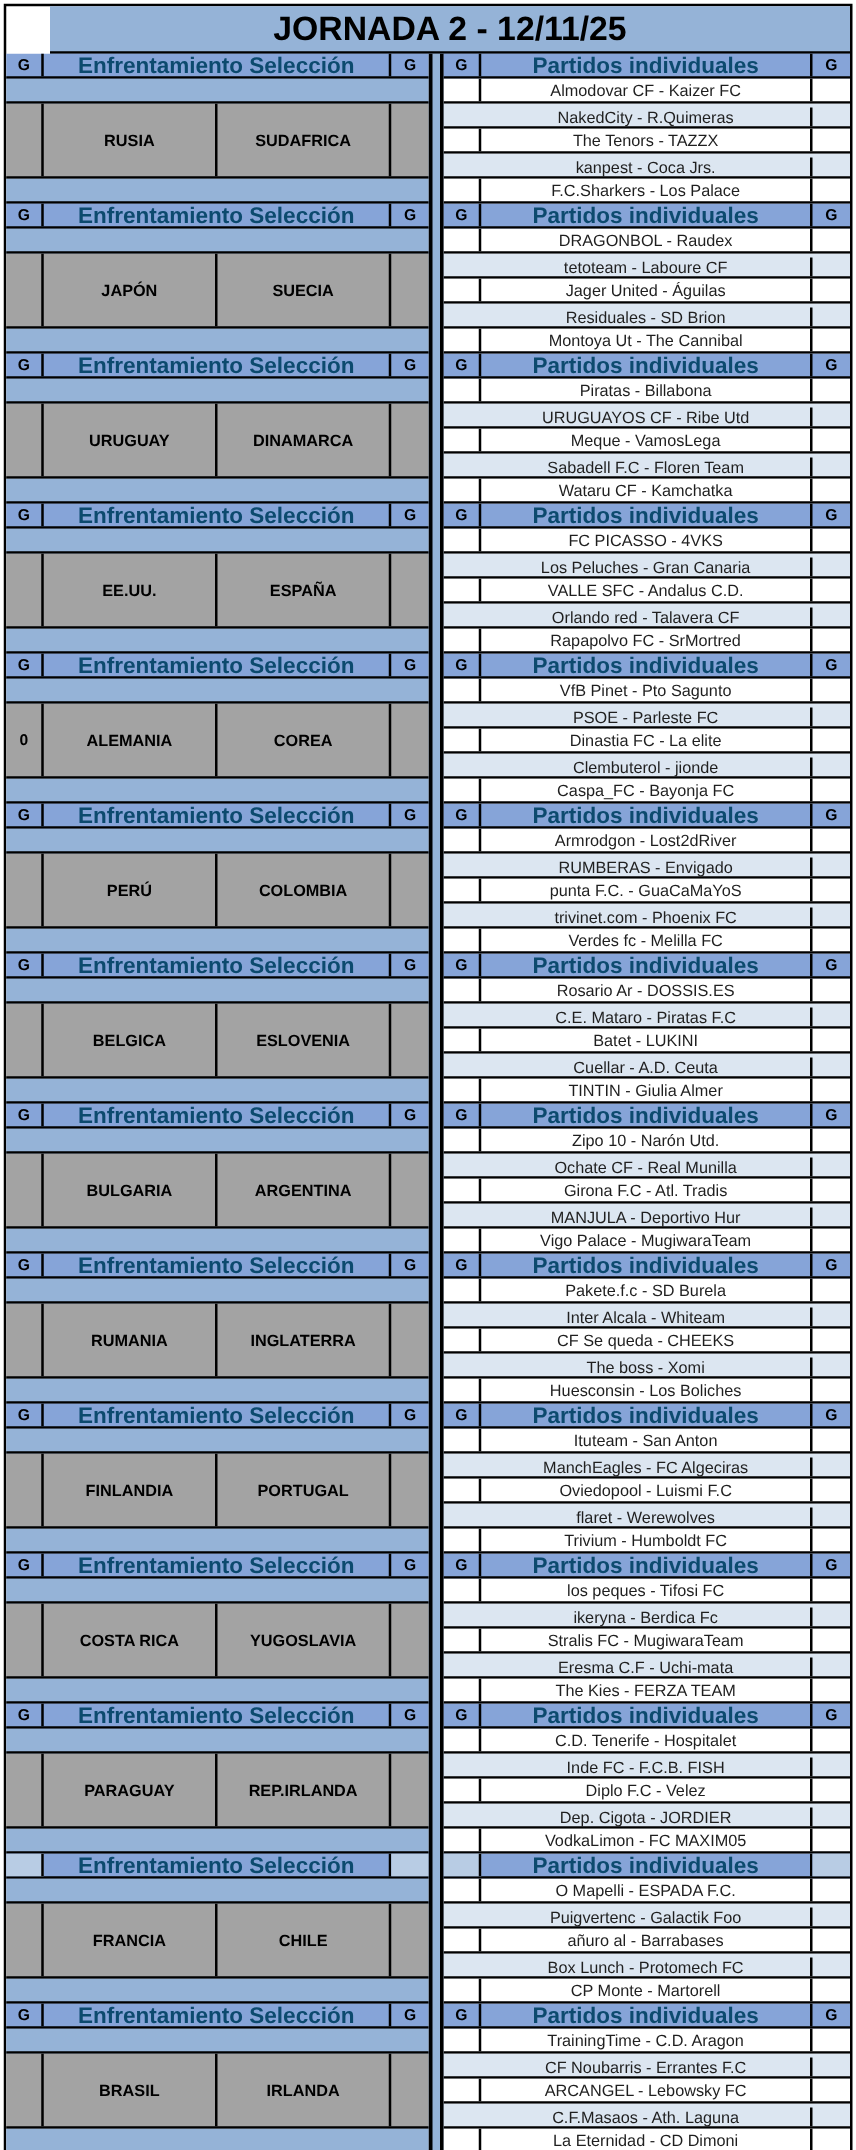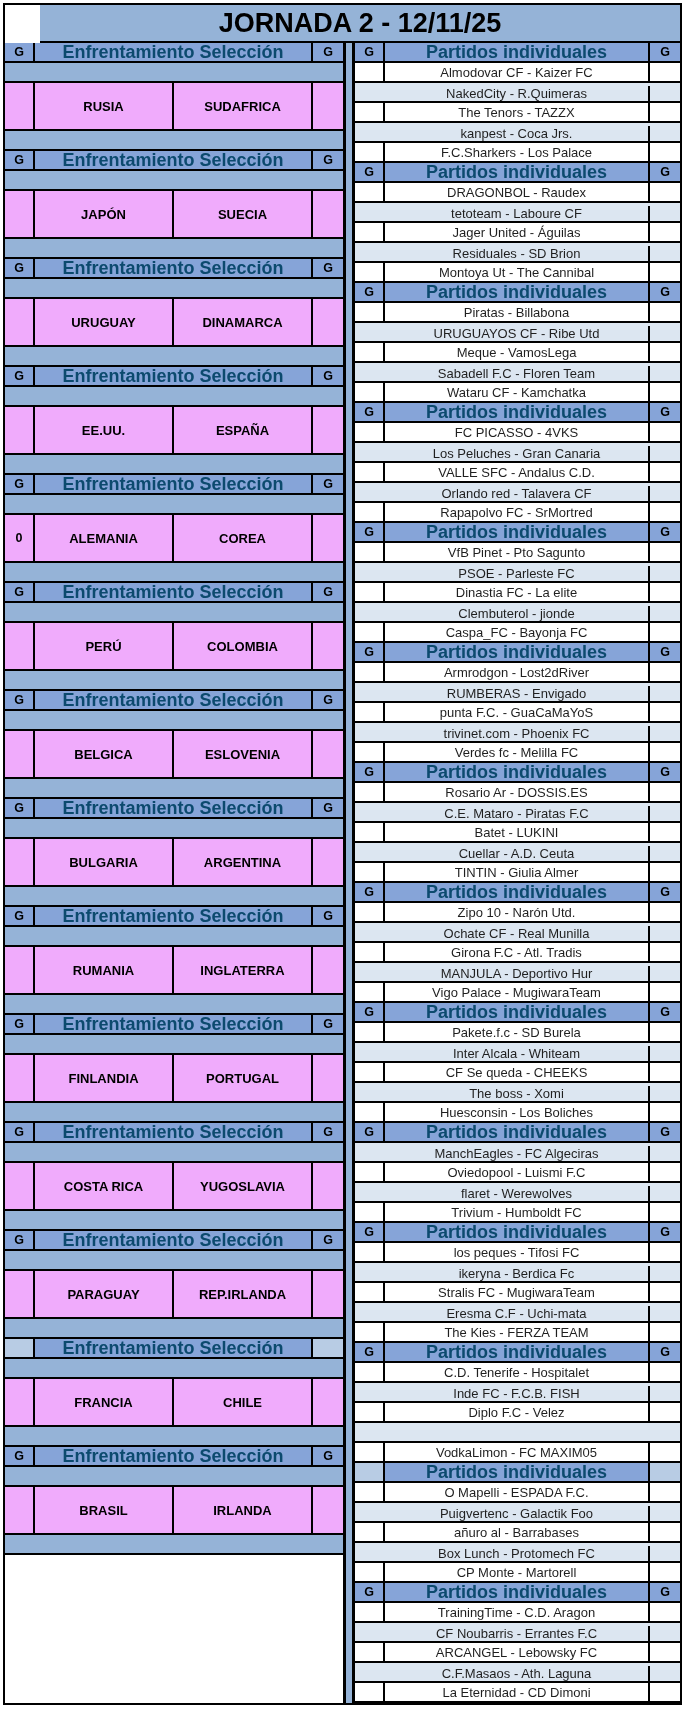--- a/index.html
+++ b/index.html
@@ -41,21 +41,21 @@
     flex: 1;
     display: flex; align-items: center; justify-content: center;
     font-size: 18px; font-weight: bold; color: #0c4a6e;
   }
   .b-right { border-right: 2px solid var(--border, #000); }
 
   
   .l-header { height: 20px; background: var(--header-bg, #86A4D8); }
   .l-header.empty-g .g-cell { background: var(--empty-g-bg, #B8CCE4); }
   .l-spacer { height: 20px; background: var(--spacer-bg, #95B3D7); border-bottom: 2px solid var(--border, #000); }
-  .l-teams { height: 48px; background: #f0abfc; }
+  .l-teams { height: 60px; background: #a3a3a3; }
   .team {
     flex: 1;
     display: flex; align-items: center; justify-content: center;
     font-size: 13px; font-weight: bold; color: #000;
   }
 
   
   .r-header { height: 20px; background: var(--header-bg, #86A4D8); }
   .r-header.empty-g .g-cell { background: var(--empty-g-bg, #B8CCE4); }
   .r-row { height: 20px; background: var(--row-bg, #ffffff); }
@@ -595,20 +595,25 @@
       <div class="g-cell"></div>
     </div>
   </div>
 
   <div>
     <div class="row r-header">
       <div class="g-cell b-right">G</div>
       <div class="mid b-right">Partidos individuales</div>
       <div class="g-cell">G</div>
     </div>
+    <div class="row r-row">
+      <div class="g-cell b-right"></div>
+      <div class="match b-right">Ituteam - San Anton</div>
+      <div class="g-cell"></div>
+    </div>
     <div class="row r-row stripe">
       <div class="g-cell b-right"></div>
       <div class="match b-right">ManchEagles - FC Algeciras</div>
       <div class="g-cell"></div>
     </div>
     <div class="row r-row">
       <div class="g-cell b-right"></div>
       <div class="match b-right">Oviedopool - Luismi F.C</div>
       <div class="g-cell"></div>
     </div>
@@ -673,20 +678,21 @@
       <div class="match b-right">Inde FC - F.C.B. FISH</div>
       <div class="g-cell"></div>
     </div>
     <div class="row r-row">
       <div class="g-cell b-right"></div>
       <div class="match b-right">Diplo F.C - Velez</div>
       <div class="g-cell"></div>
     </div>
     <div class="row r-row stripe">
       <div class="g-cell b-right"></div>
+      <div class="match b-right">Dep. Cigota - JORDIER</div>
       <div class="g-cell"></div>
     </div>
     <div class="row r-row">
       <div class="g-cell b-right"></div>
       <div class="match b-right">VodkaLimon - FC MAXIM05</div>
       <div class="g-cell"></div>
     </div>
   </div>
 
   <div>

